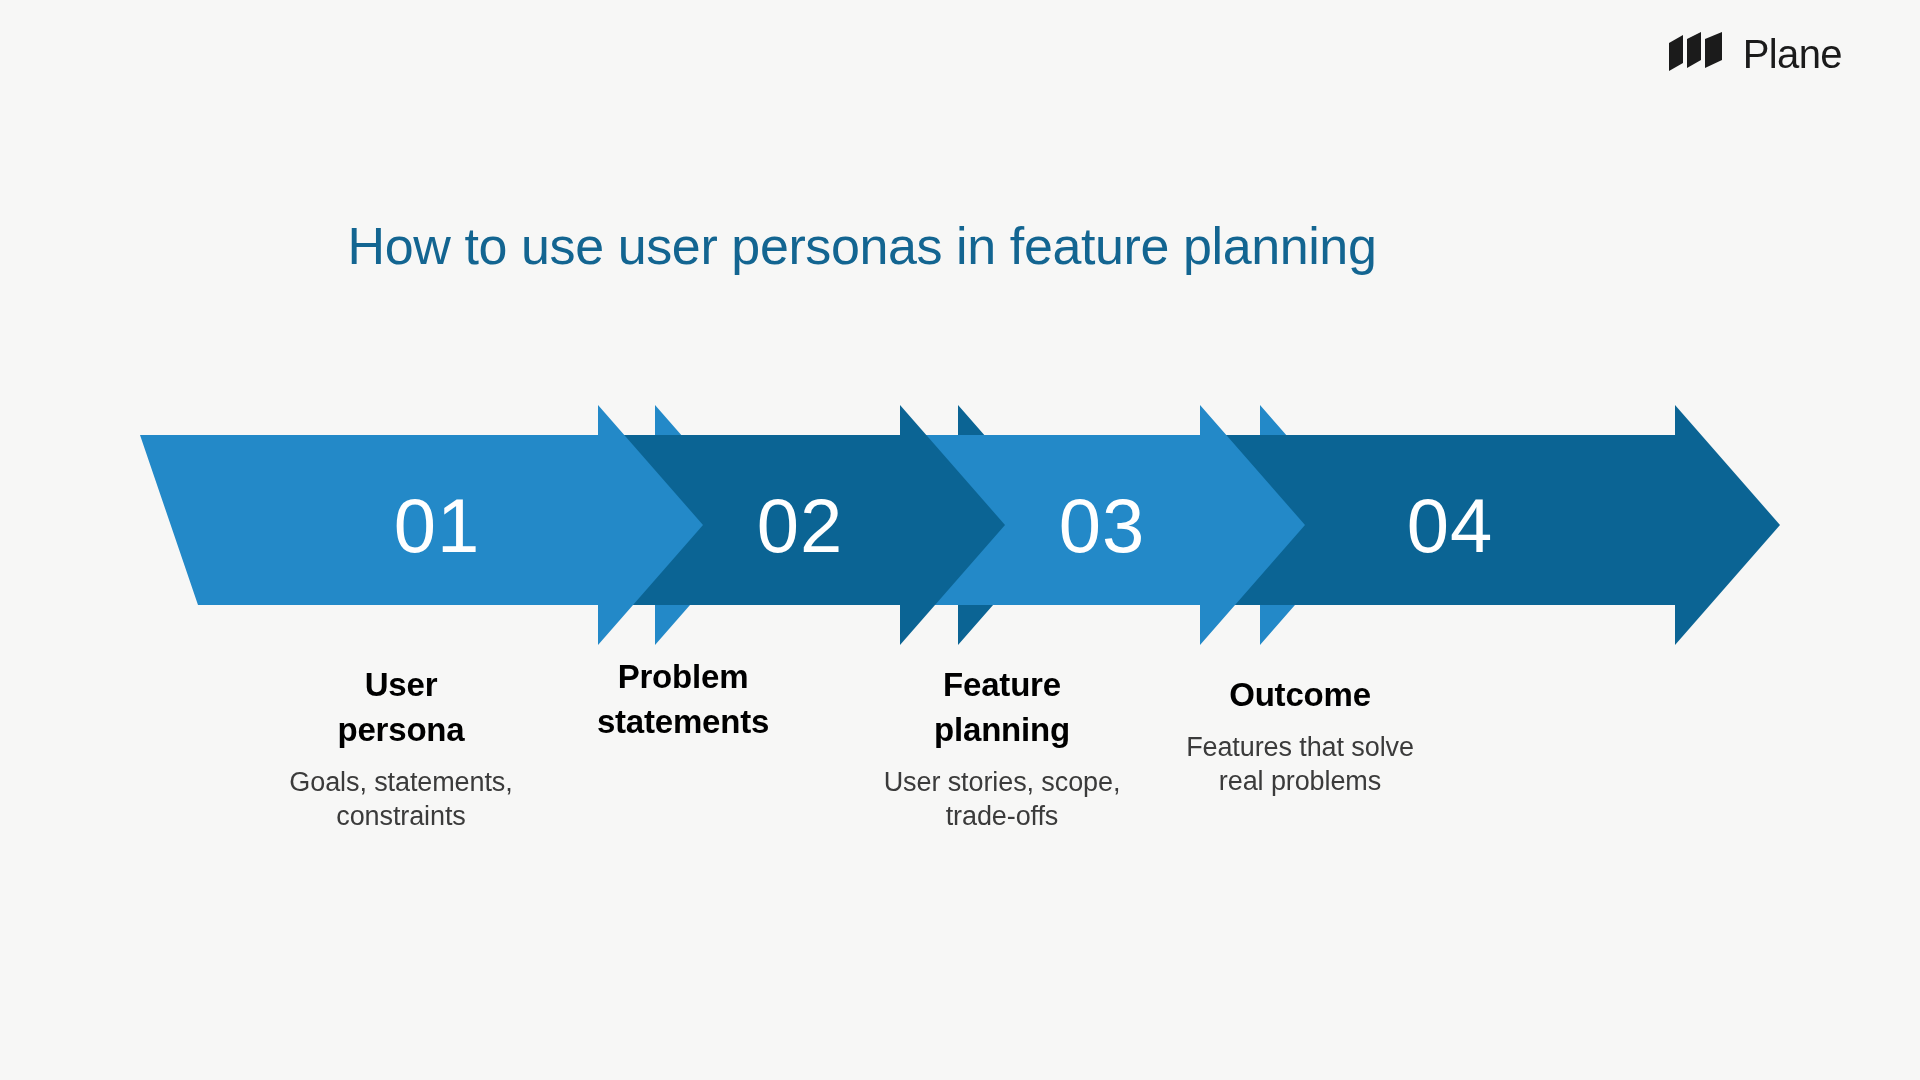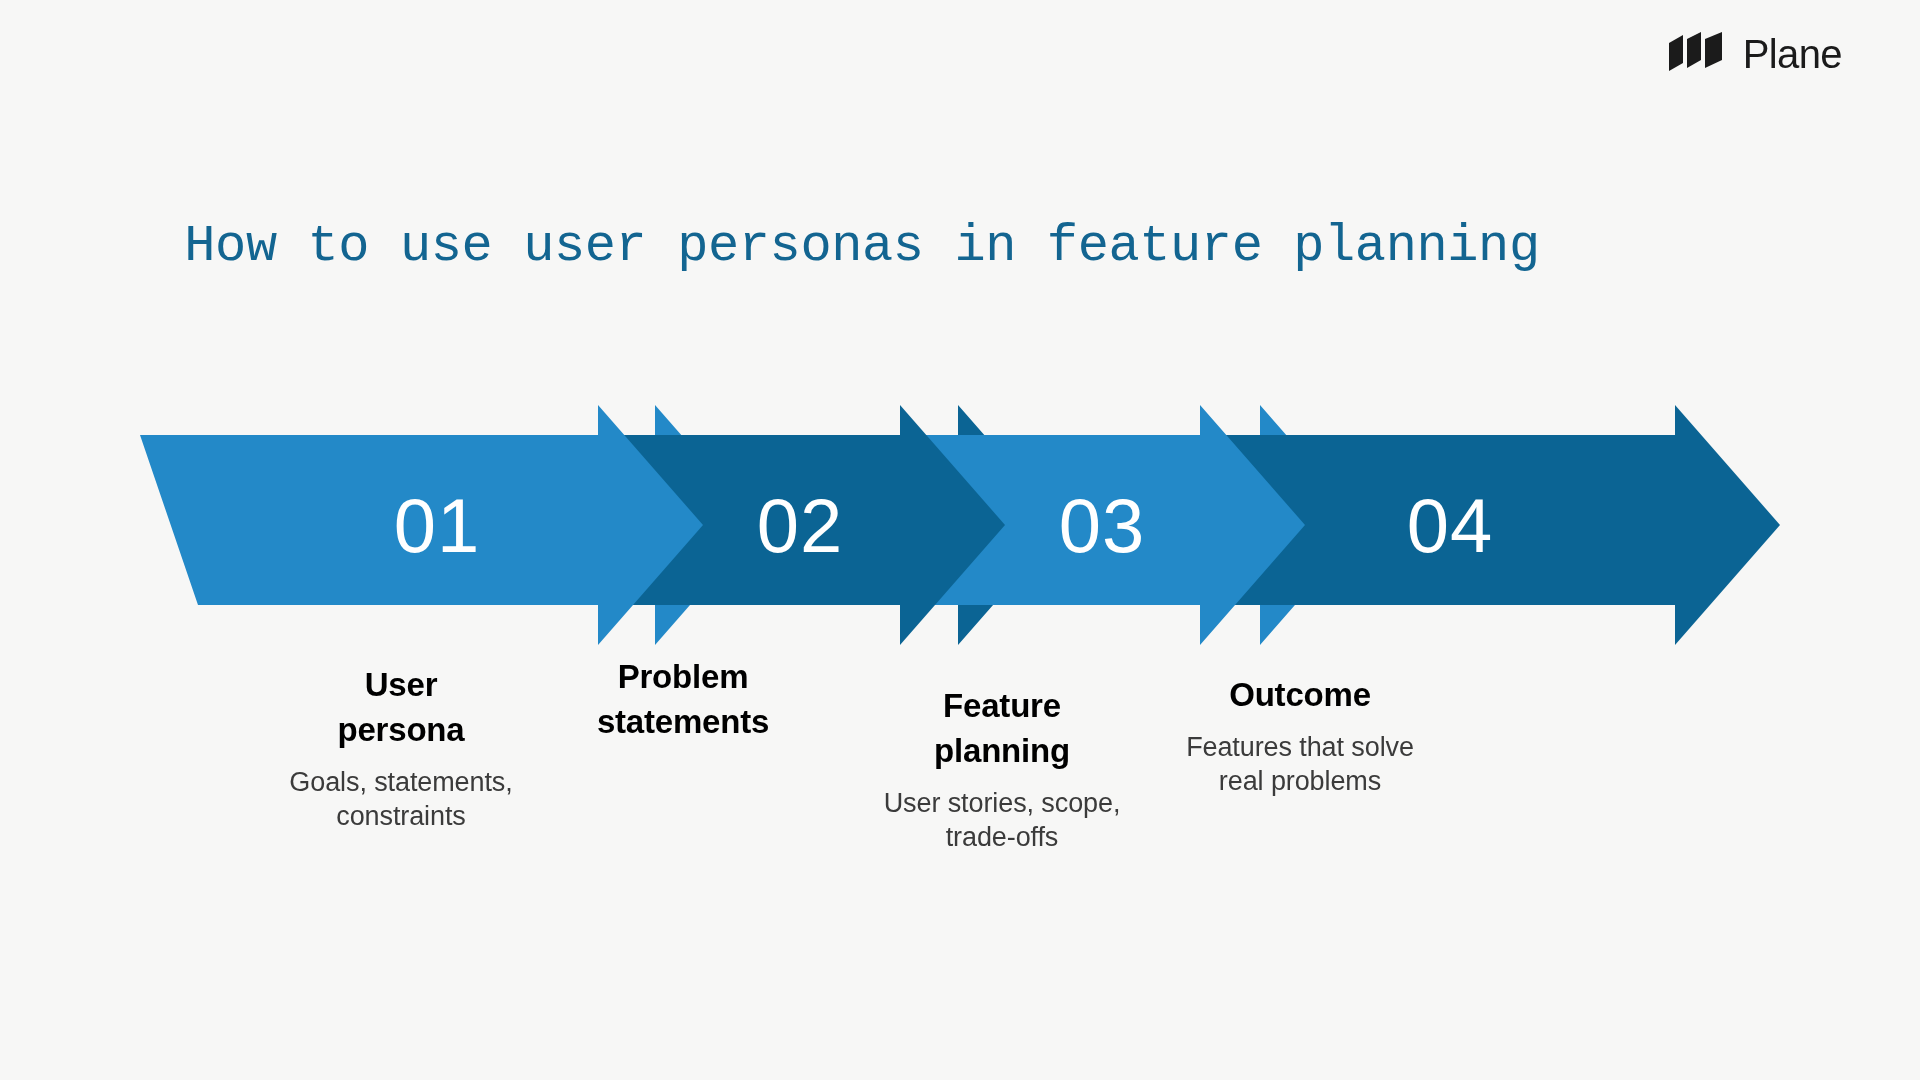--- a/index.html
+++ b/index.html
@@ -45,21 +45,20 @@
     position: absolute;
     top: 218px;
     left: 0;
     width: 1724px;
     text-align: center;
     font-size: 52px;
     font-weight: 400;
     color: #136591;
     letter-spacing: -0.4px;
     line-height: 1.1;
-    font-family: Liberation Mono, monospace;
   }
 
   
   .flow {
     position: absolute;
     left: 0;
     top: 0;
     width: 1792px;
     height: 1080px;
     pointer-events: none;
@@ -98,21 +97,21 @@
     margin-top: 12px;
     font-size: 27px;
     font-weight: 400;
     color: #3b3b3b;
     line-height: 1.27;
     letter-spacing: -0.1px;
   }
 
   .cap-1 { left: 241px;  top: 18px; }
   .cap-2 { left: 523px;  top: 10px; }
-  .cap-3 { left: 842px;  top: 18px; margin-top: 21px; }
+  .cap-3 { left: 842px;  top: 18px; }
   .cap-4 { left: 1140px; top: 28px; }
 </style>
 </head>
 <body>
 
 <div class="brand">
   <svg class="brand-mark" viewBox="0 0 62 44">
     <path d="M2 13 L16 5 L16 33 L2 41 Z" fill="#1b1b1b"></path>
     <path d="M20 9 L34 2 L34 30 L20 38 Z" fill="#1b1b1b"></path>
     <path d="M38 9 L55 2 L55 30 L38 38 Z" fill="#1b1b1b"></path>

